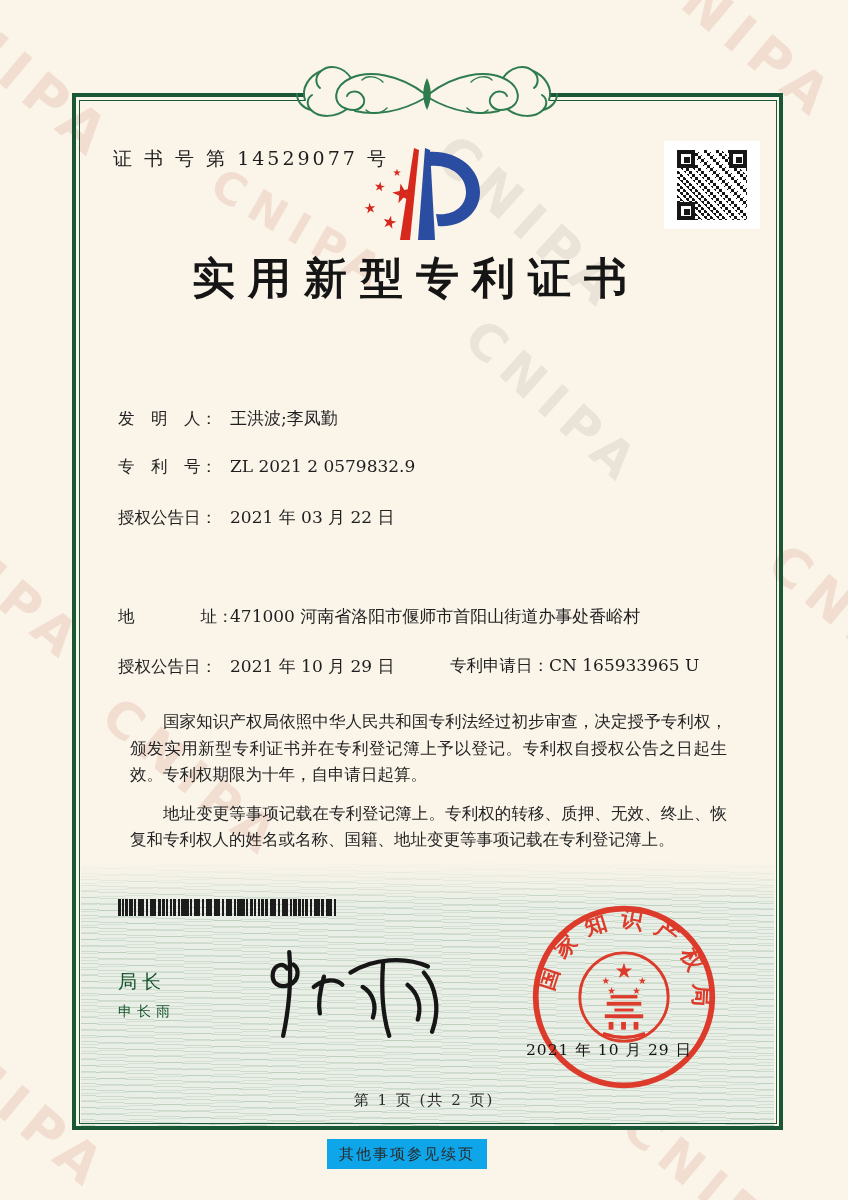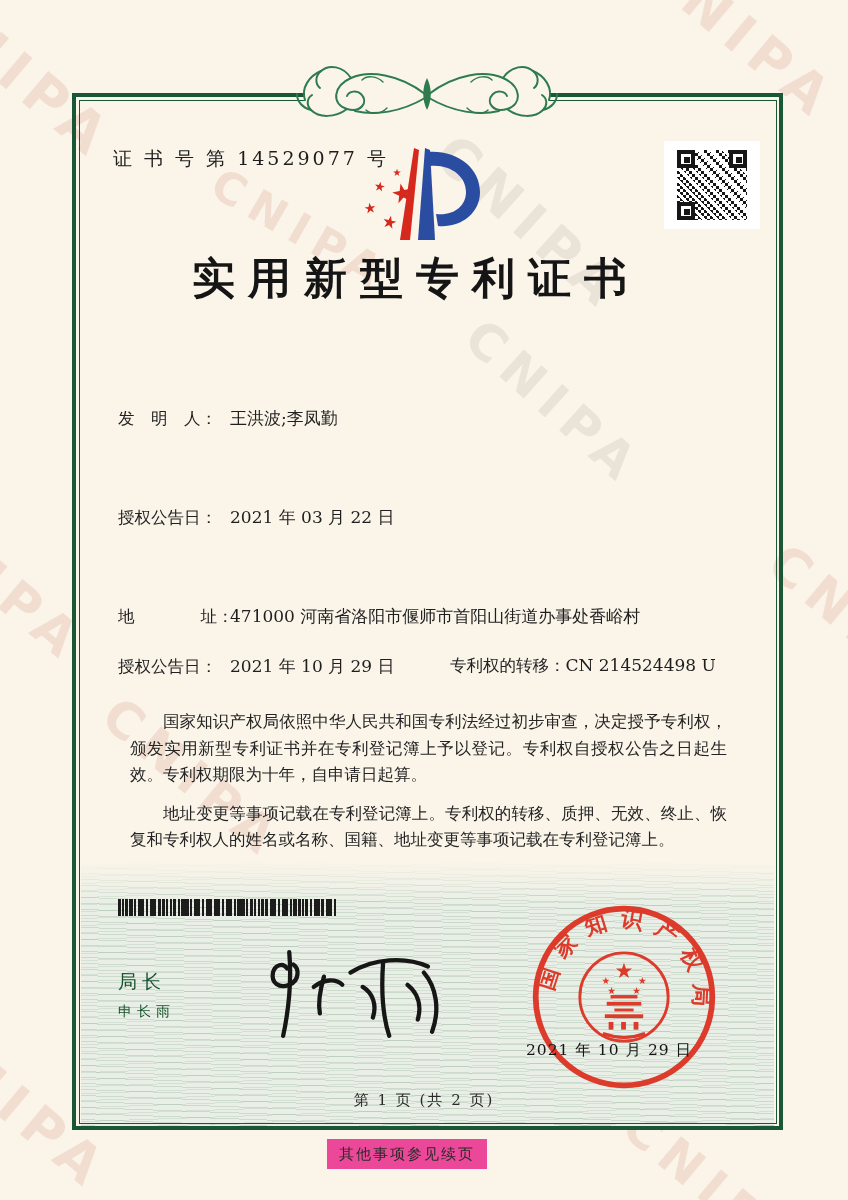--- a/index.html
+++ b/index.html
@@ -65,21 +65,21 @@
         repeating-linear-gradient(90deg,#1c1c1c 0 3px, transparent 3px 11px);}
   .signer-title{position:absolute;left:118px;top:969px;z-index:6;font-size:19px;letter-spacing:5px;color:#14532d;}
   .signer-name{position:absolute;left:118px;top:1003px;z-index:6;font-size:14px;letter-spacing:5px;color:#14532d;}
   .signature{position:absolute;left:252px;top:942px;width:200px;height:102px;z-index:6;}
   .seal{position:absolute;left:512px;top:901px;width:224px;height:192px;z-index:6;opacity:0.93;}
   .seal-date{position:absolute;left:526px;top:1040px;width:220px;z-index:7;
              font-size:15.5px;letter-spacing:1px;color:#141414;white-space:nowrap;}
   .page-num{position:absolute;left:0;right:0;top:1091px;z-index:6;text-align:center;
             font-size:15px;letter-spacing:2px;color:#2a2a2a;}
   .note-box{position:absolute;left:327px;top:1139px;width:160px;height:30px;z-index:6;
-            background:#ec4899;display:flex;align-items:center;justify-content:center;
+            background:#0ea5e9;display:flex;align-items:center;justify-content:center;
             font-size:15px;letter-spacing:2px;color:#2a2a2a;}
 </style>
 </head>
 <body>
 
 <div class="page">
 
   <div class="wm pink" style="left:-55px;top:-30px;font-size:56px;transform:rotate(40deg);">CNIPA</div>
   <div class="wm gray" style="left:465px;top:122px;font-size:54px;transform:rotate(42deg);">CNIPA</div>
   <div class="wm gray" style="left:492px;top:308px;font-size:50px;transform:rotate(42deg);">CNIPA</div>
@@ -136,31 +136,34 @@
       <text x="8" y="73" font-size="14" transform="rotate(-8 8 68)">★</text>
       <text x="28" y="88" font-size="17" transform="rotate(12 28 81)">★</text>
     </g>
   </svg>
 
   <div class="title">实用新型专利证书</div>
 
   <div class="field-row fr2">
     <span class="field-label">发　明　人：</span><span class="field-value">王洪波;李凤勤</span>
   </div>
+  <div class="field-row fr3">
+    <span class="field-label">专　利　号：</span><span class="field-value">ZL 2021 2 0579832.9</span>
+  </div>
   <div class="field-row fr4">
     <span class="field-label">授权公告日：</span><span class="field-value">2021 年 03 月 22 日</span>
   </div>
   <div class="field-row fr6">
     <span class="field-label">地　　　　址：</span><span class="field-value">471000 河南省洛阳市偃师市首阳山街道办事处香峪村</span>
   </div>
   <div class="field-row fr7">
     <span class="field-label">授权公告日：</span><span class="field-value">2021 年 10 月 29 日</span>
   </div>
   <div class="grant-pub">
-    <span class="field-label">专利权的转移：</span><span class="field-value">CN 214524498 U</span>
+    <span class="field-label">专利申请日：</span><span class="field-value">CN 165933965 U</span>
   </div>
 
   <div class="body-text">
     <p>国家知识产权局依照中华人民共和国专利法经过初步审查，决定授予专利权，颁发实用新型专利证书并在专利登记簿上予以登记。专利权自授权公告之日起生效。专利权期限为十年，自申请日起算。</p>
     <p>地址变更等事项记载在专利登记簿上。专利权的转移、质押、无效、终止、恢复和专利权人的姓名或名称、国籍、地址变更等事项记载在专利登记簿上。</p>
   </div>
 
   <div class="barcode"></div>
 
   <div class="signer-title">局长</div>

